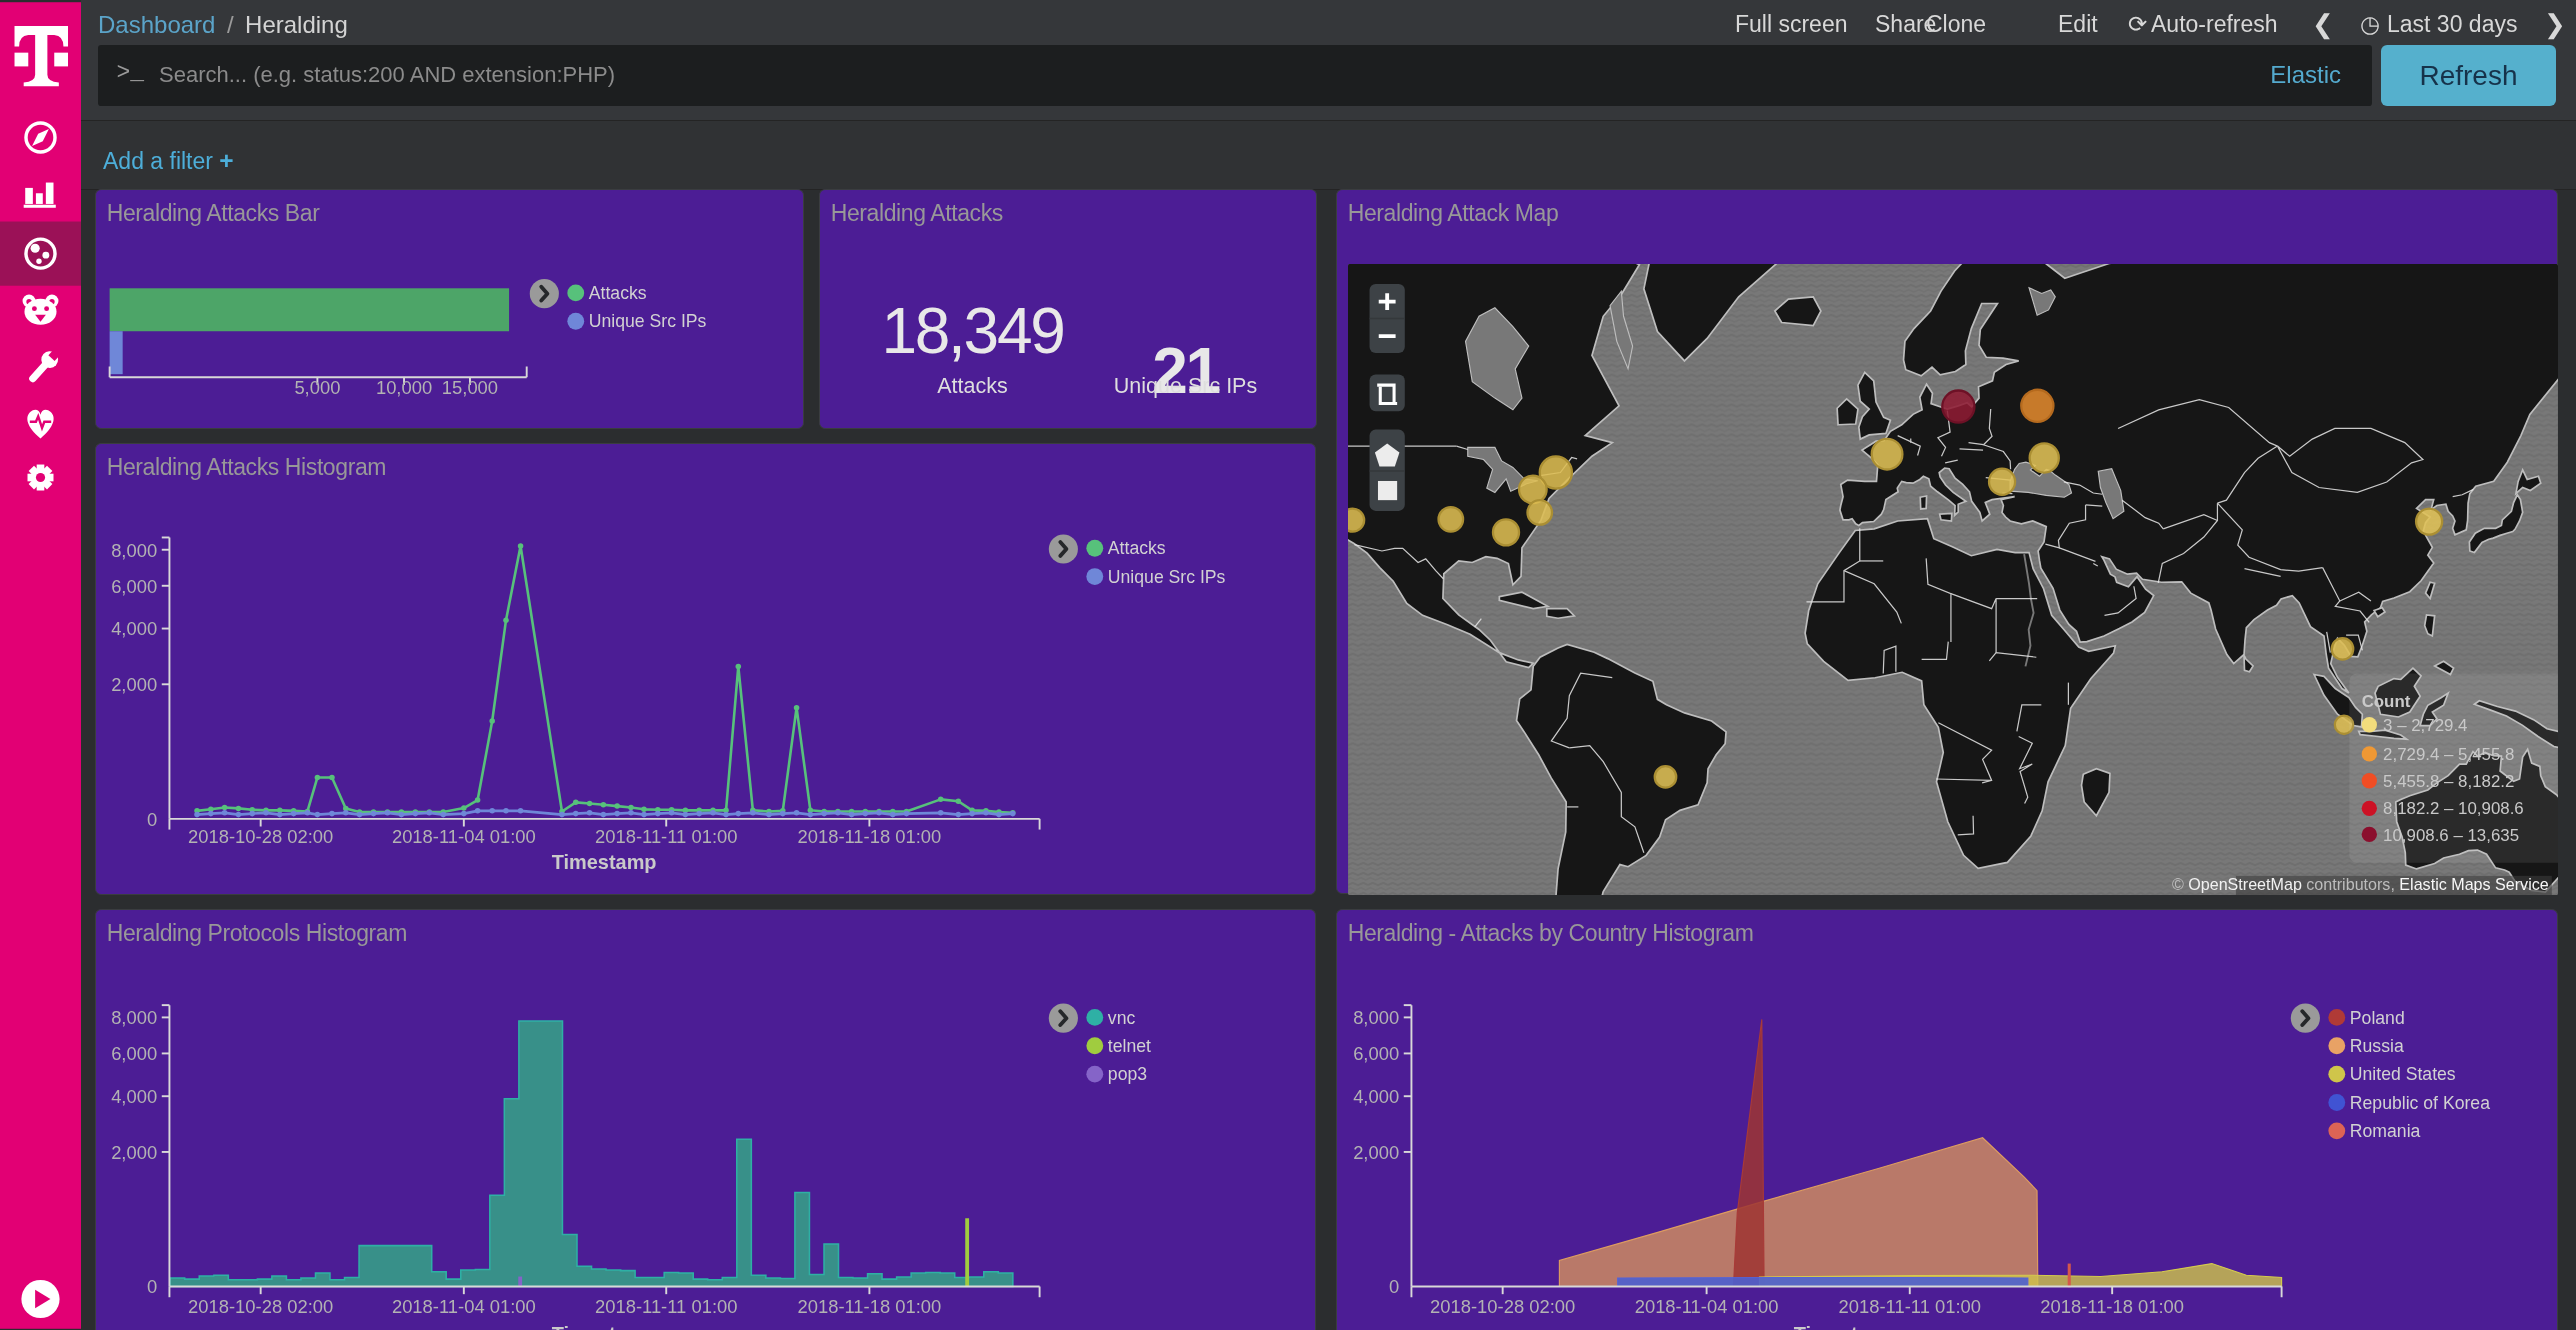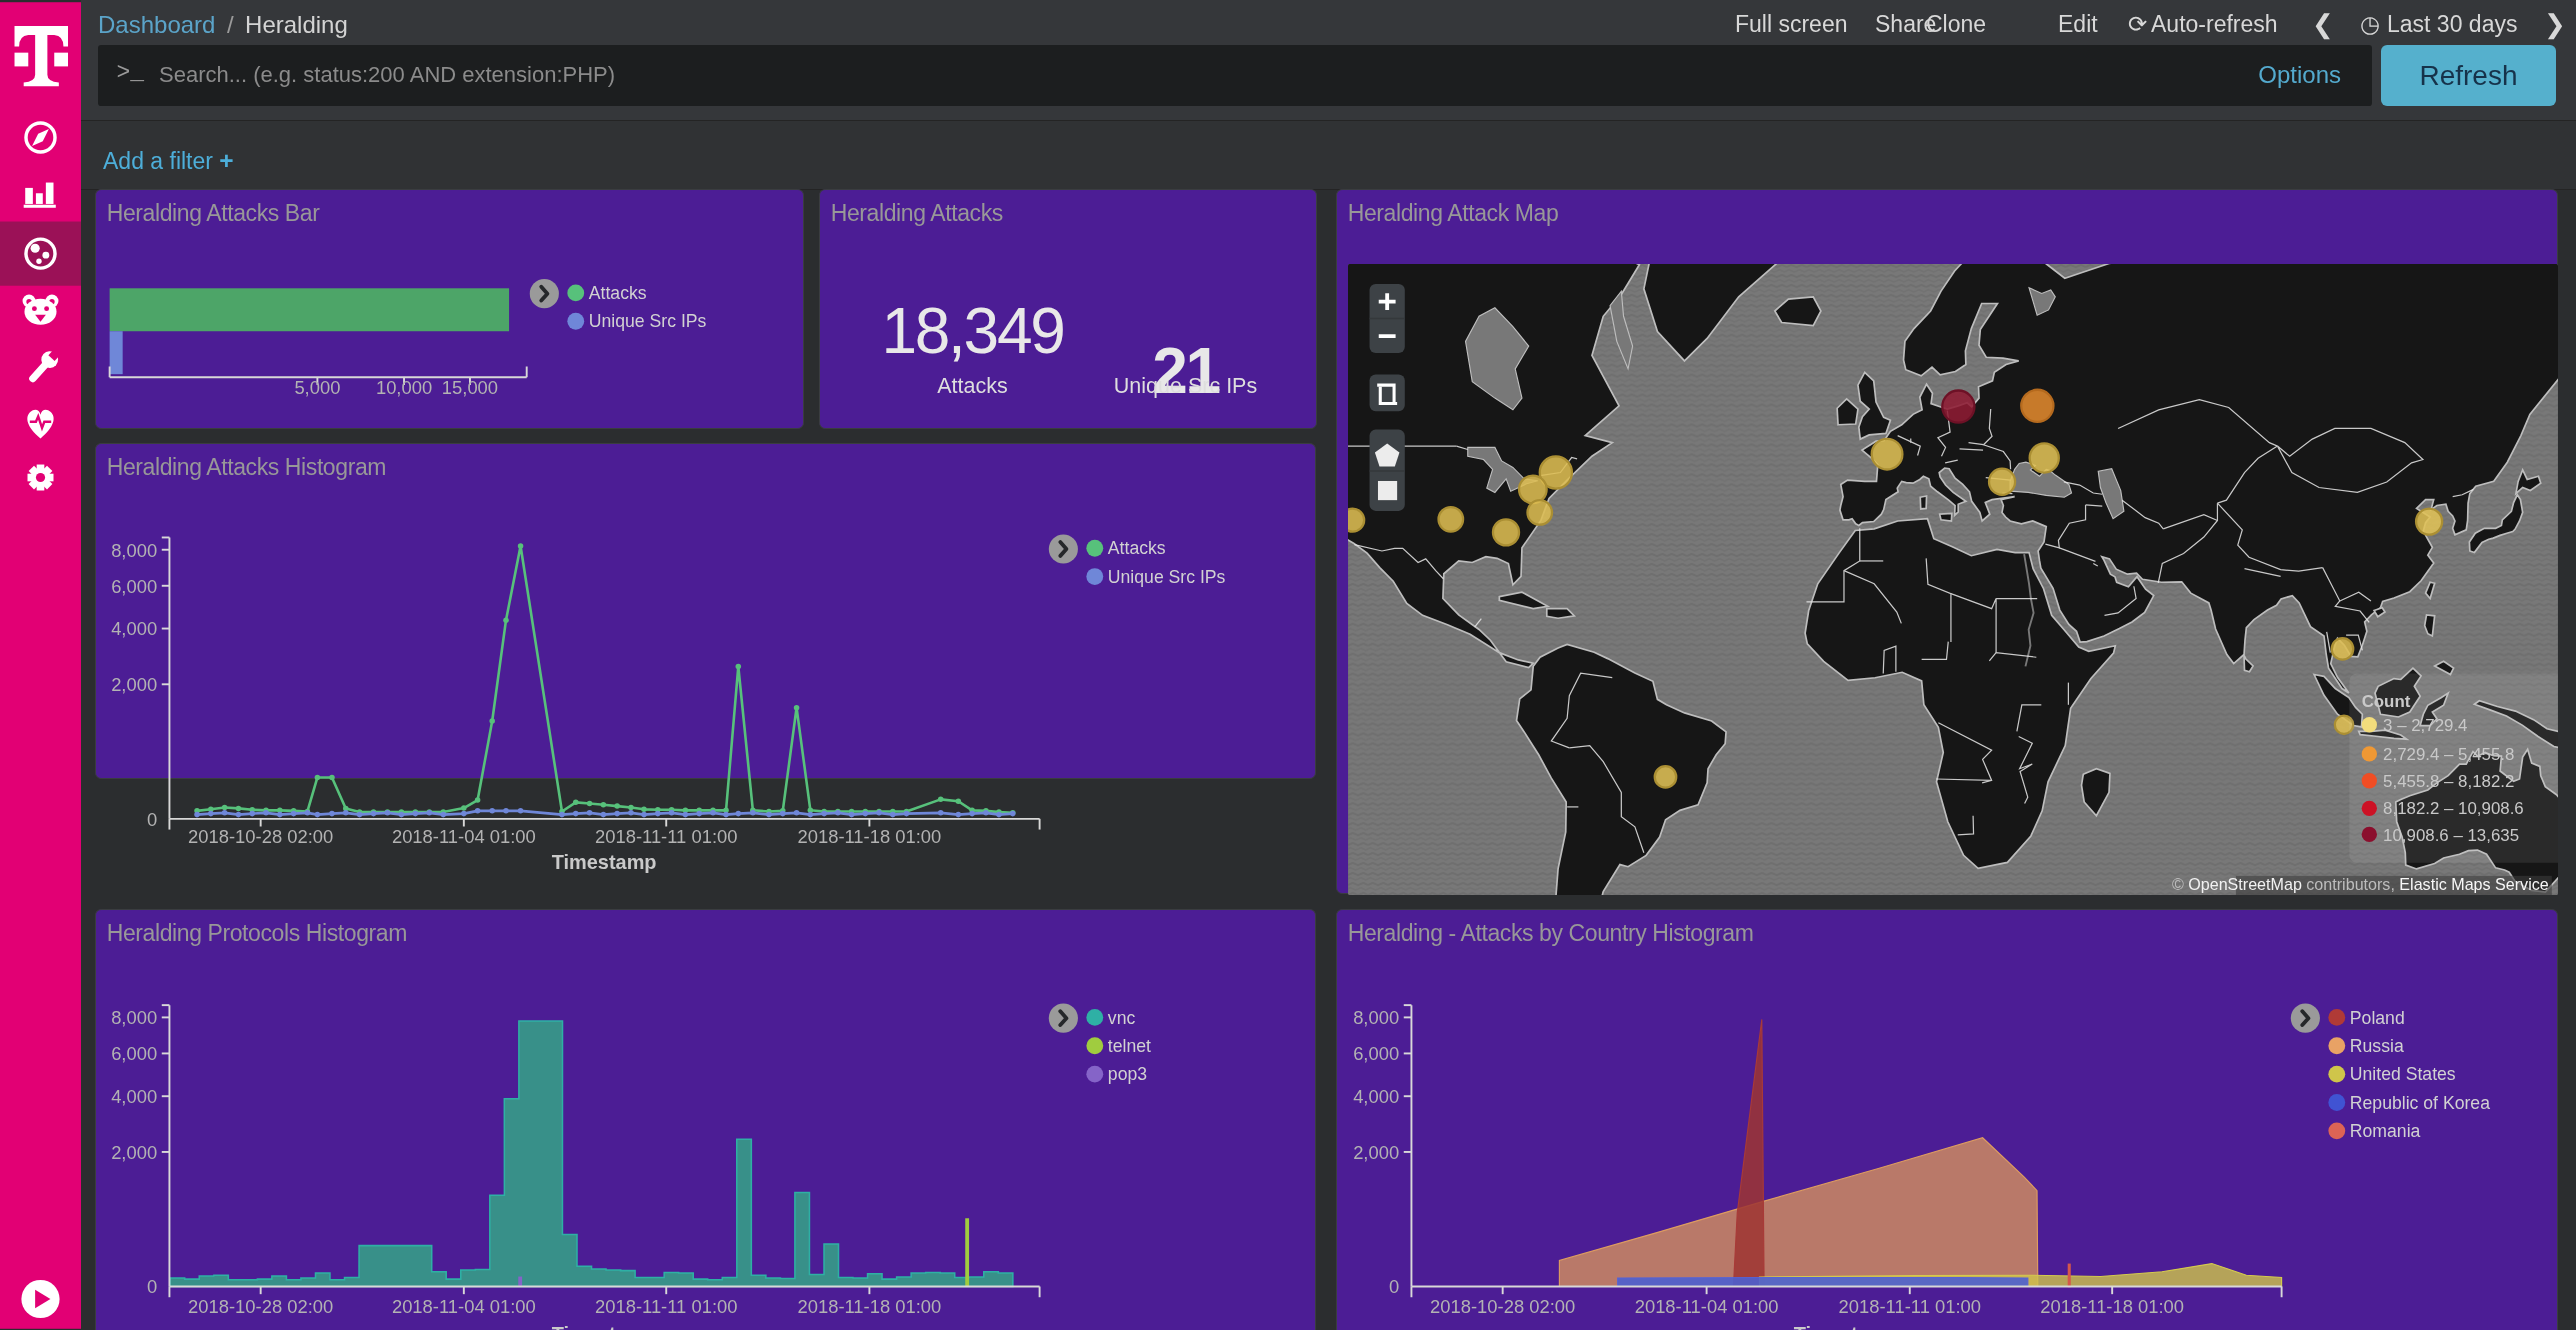--- a/index.html
+++ b/index.html
@@ -26,35 +26,35 @@
  <span class="navlink abs" style="left:2151px">Auto-refresh</span>
  <span class="navlink abs" style="left:2312px;font-size:26px;top:-1.5px">❮</span>
  <span class="navlink abs" style="left:2360px">◷</span>
  <span class="navlink abs" style="left:2387px">Last 30 days</span>
  <span class="navlink abs" style="left:2544px;font-size:26px;top:-1.5px">❯</span>
 </div>
 
 <div class="abs" style="left:98px;top:45px;width:2274px;height:61px;background:#1c1e1f;border-radius:3.1px;">
   <span style="position:absolute;left:18.4px;top:15.3px;color:#9a9a9a;font-size:23px;font-family:'Liberation Mono',monospace;">&gt;_</span>
   <span style="position:absolute;left:61px;top:17px;color:#8b8b8b;font-size:22px;">Search... (e.g. status:200 AND extension:PHP)</span>
-  <span style="position:absolute;right:31px;top:16px;color:#54aace;font-size:24px;">Options</span>
+  <span style="position:absolute;right:31px;top:16px;color:#54aace;font-size:24px;">Elastic</span>
 </div>
 <div class="abs" style="left:2381px;top:45px;width:175px;height:61px;background:#55b0cd;border-radius:6.1px;text-align:center;line-height:61px;font-size:28px;color:#16324a;">Refresh</div>
 <div class="abs" style="left:103px;top:147px;font-size:23px;color:#4daed9">Add a filter <span style="font-weight:bold;font-size:24.5px">+</span></div>
 
 <div class="panel" style="left:95px;top:189px;width:709px;height:240px">
     <div class="ptitle">Heralding Attacks Bar</div>
   </div>
 <div class="panel" style="left:819px;top:189px;width:498px;height:240px">
     <div class="ptitle">Heralding Attacks</div>
   </div>
 <div class="panel" style="left:1336px;top:189px;width:1222px;height:705px">
     <div class="ptitle">Heralding Attack Map</div>
   </div>
-<div class="panel" style="left:95px;top:443px;width:1221px;height:336px">
+<div class="panel" style="left:95px;top:443px;width:1221px;height:452px">
     <div class="ptitle">Heralding Attacks Histogram</div>
   </div>
 <div class="panel" style="left:95px;top:909px;width:1221px;height:460px">
     <div class="ptitle">Heralding Protocols Histogram</div>
   </div>
 <div class="panel" style="left:1336px;top:909px;width:1222px;height:460px">
     <div class="ptitle">Heralding - Attacks by Country Histogram</div>
   </div>
 
 <div class="abs" style="left:819px;top:294px;width:307px;text-align:center;color:#e8e8e8;font-weight:normal;font-size:64px;letter-spacing:-2.3px;">18,349</div>

